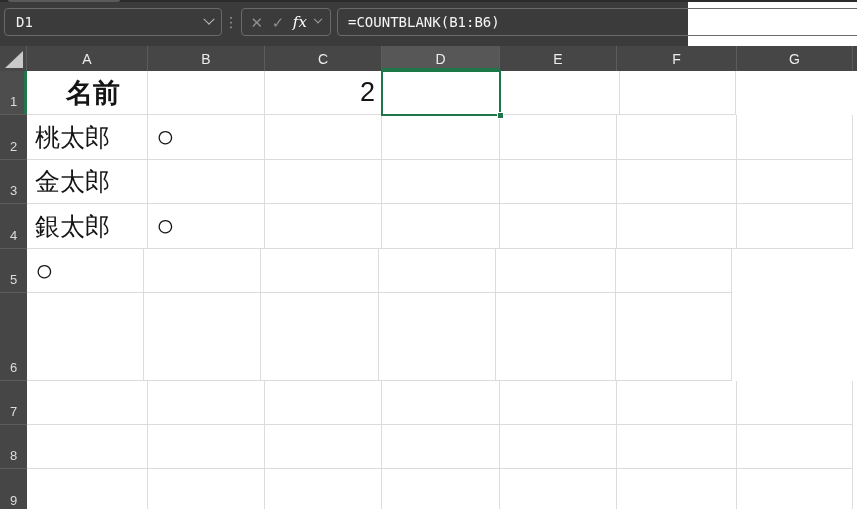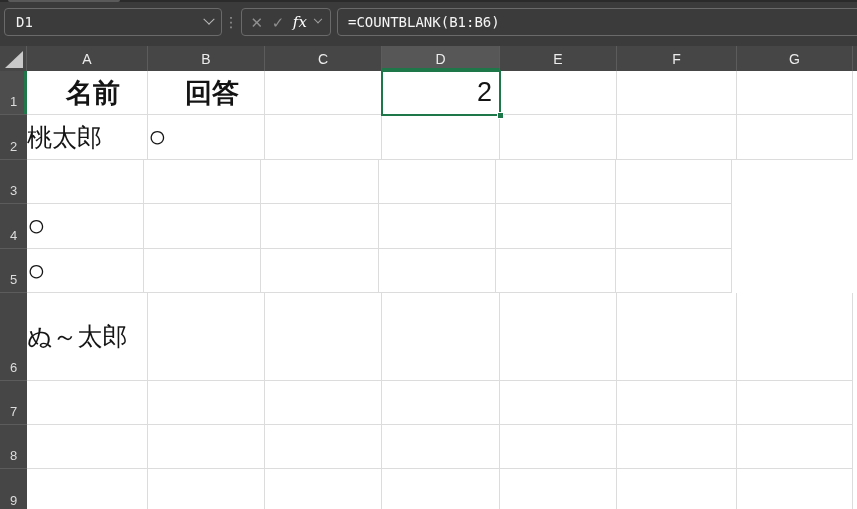--- a/index.html
+++ b/index.html
@@ -1,20 +1,20 @@
 <!DOCTYPE html>
 <html><head>
 <meta charset="utf-8">
 <style>
   * { margin:0; padding:0; box-sizing:border-box; }
   body { font-family:"Liberation Sans", sans-serif; }
   .screen { position:relative; width:857px; height:509px; overflow:hidden; background:#fff; }
 
   
-  .topbar { position:absolute; top:0; left:0; width:857px; height:46px; background:#3b3b3b; }
+  .topbar { position:absolute; top:0; left:0; width:688px; height:46px; background:#3b3b3b; }
   .top-edge { position:absolute; top:0; left:0; width:857px; height:2px; background:#2b2b2b; }
   .top-sliver { position:absolute; top:0; left:8px; width:112px; height:2px; background:#5a5a5a; border-radius:0 0 2px 2px; }
   .namebox { position:absolute; left:4px; top:8px; width:218px; height:28px; border:1px solid #6a6a6a;
              border-radius:4px; display:flex; align-items:center; padding:0 8px 0 11px;
              color:#f2f2f2; font-family:"DejaVu Sans Mono", monospace; font-size:14px; }
   .namebox .grow { flex:1; }
   .chev { width:8px; height:8px; border-right:1.6px solid #b8b8b8; border-bottom:1.6px solid #b8b8b8;
           transform:rotate(45deg) translate(-2px,-2px); display:inline-block; }
   .chev.small { width:6px; height:6px; border-color:#9f9f9f; }
   .dots { position:absolute; left:224px; top:8px; height:28px; display:flex; align-items:center;
@@ -39,21 +39,21 @@
   .colh.selected::after { content:""; position:absolute; left:0; right:0; bottom:0; height:3px; background:#1e7748; }
   .colh-sliver { flex:1; background:#464646; }
 
   .row { display:flex; }
   .rowh { width:27px; background:#464646; border-bottom:1px solid #5c5c5c; color:#dcdcdc; font-size:13px;
           display:flex; align-items:flex-end; justify-content:center; padding-bottom:5px; position:relative; }
   .rowh.selected { background:#4d4d4d; }
   .rowh.selected::after { content:""; position:absolute; top:0; bottom:0; right:0; width:3px; background:#1e7748; }
   .cell { background:#fff; border-right:1px solid #dcdcdc; border-bottom:1px solid #dcdcdc;
           display:flex; align-items:center; font-size:25px; color:#141414; overflow:hidden; white-space:nowrap; }
-  .al { }
+  .al { padding-left:8px; }
   .ar { justify-content:flex-end; padding-right:7px; }
   .ac { justify-content:center;padding-left:12px; }
   .bold-h { font-weight:bold; font-size:27px; }
   .num { font-size:27px; }
   .circle { font-size:31px; }
   .sliver-cell { flex:1; background:#fff; }
 
   .ca{width:121px}.cb{width:117px}.cc{width:117px}.cd{width:118px}.ce{width:117px}.cf{width:120px}.cg{width:116px}
   .r1{height:44px}.r2{height:45px}.r3{height:44px}.r4{height:45px}.r5{height:44px}.r6{height:88px}
   .r7{height:44px}.r8{height:44px}.r9{height:45px}
@@ -107,21 +107,20 @@
       <div class="colh cd selected">D</div>
       <div class="colh ce">E</div>
       <div class="colh cf">F</div>
       <div class="colh cg">G</div>
       <div class="colh-sliver"></div>
     </div>
 
     <div class="row r1">
       <div class="rowh selected">1</div>
       <div class="cell ca ac bold-h">名前</div>
-      <div class="cell cb ac bold-h">回答</div>
       <div class="cell cc"></div>
       <div class="cell cd ar num">2</div>
       <div class="cell ce"></div>
       <div class="cell cf"></div>
       <div class="cell cg"></div>
       <div class="sliver-cell"></div>
     </div>
 
     <div class="row r2">
       <div class="rowh">2</div>
@@ -130,31 +129,33 @@
       <div class="cell cc"></div>
       <div class="cell cd"></div>
       <div class="cell ce"></div>
       <div class="cell cf"></div>
       <div class="cell cg"></div>
       <div class="sliver-cell"></div>
     </div>
 
     <div class="row r3">
       <div class="rowh">3</div>
+      <div class="cell ca al">金太郎</div>
       <div class="cell cb"></div>
       <div class="cell cc"></div>
       <div class="cell cd"></div>
       <div class="cell ce"></div>
       <div class="cell cf"></div>
       <div class="cell cg"></div>
       <div class="sliver-cell"></div>
     </div>
 
     <div class="row r4">
       <div class="rowh">4</div>
+      <div class="cell ca al">銀太郎</div>
       <div class="cell cb al circle">○</div>
       <div class="cell cc"></div>
       <div class="cell cd"></div>
       <div class="cell ce"></div>
       <div class="cell cf"></div>
       <div class="cell cg"></div>
       <div class="sliver-cell"></div>
     </div>
 
     <div class="row r5">
@@ -163,21 +164,20 @@
       <div class="cell cc"></div>
       <div class="cell cd"></div>
       <div class="cell ce"></div>
       <div class="cell cf"></div>
       <div class="cell cg"></div>
       <div class="sliver-cell"></div>
     </div>
 
     <div class="row r6">
       <div class="rowh">6</div>
-      <div class="cell ca al">ぬ～太郎</div>
       <div class="cell cb"></div>
       <div class="cell cc"></div>
       <div class="cell cd"></div>
       <div class="cell ce"></div>
       <div class="cell cf"></div>
       <div class="cell cg"></div>
       <div class="sliver-cell"></div>
     </div>
 
     <div class="row r7">

